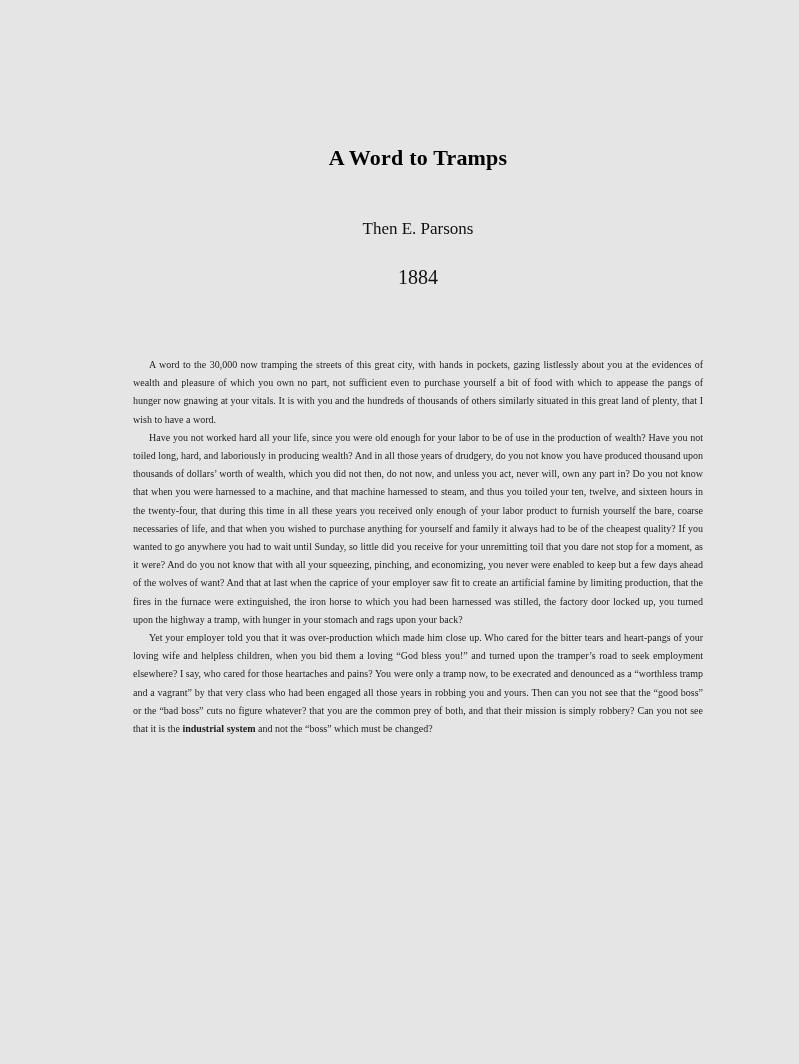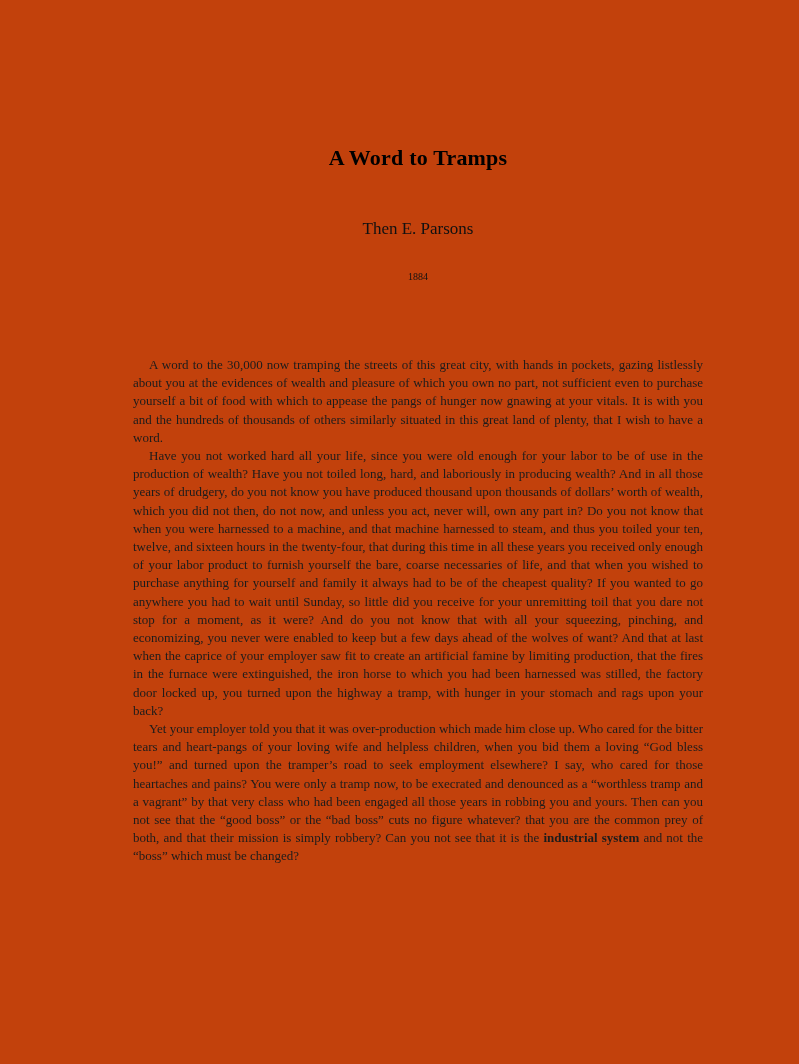--- a/index.html
+++ b/index.html
@@ -4,21 +4,21 @@
 <style>
   html, body {
     margin: 0;
     padding: 0;
     background: #ffffff;
   }
   .page {
     position: relative;
     width: 799px;
     height: 1064px;
-    background: #c2410c;
+    background: #e5e5e5;
     color: #1c1c1c;
     font-family: "Liberation Serif", "DejaVu Serif", serif;
     box-sizing: border-box;
     padding: 144px 96px 0 133px;
     overflow: hidden;
   }
   .doc-title {
     margin: 0;
     font-size: 22px;
     line-height: 28px;
@@ -29,29 +29,29 @@
   }
   .doc-author {
     margin-top: 47px;
     font-size: 17px;
     line-height: 20px;
     text-align: center;
     color: #111111;
   }
   .doc-year {
     margin-top: 29px;
-    font-size: 10px;
+    font-size: 20px;
     line-height: 18px;
     text-align: center;
     color: #111111;
   }
   .doc-body {
     margin-top: 70px;
     width: 570px;
-    font-size: 13px;
+    font-size: 10px;
     line-height: 18.2px;
     text-align: justify;
     color: #1c1c1c;
   }
   .doc-body p {
     margin: 0;
     padding: 0;
     text-indent: 16px;
   }
   .doc-body b {

